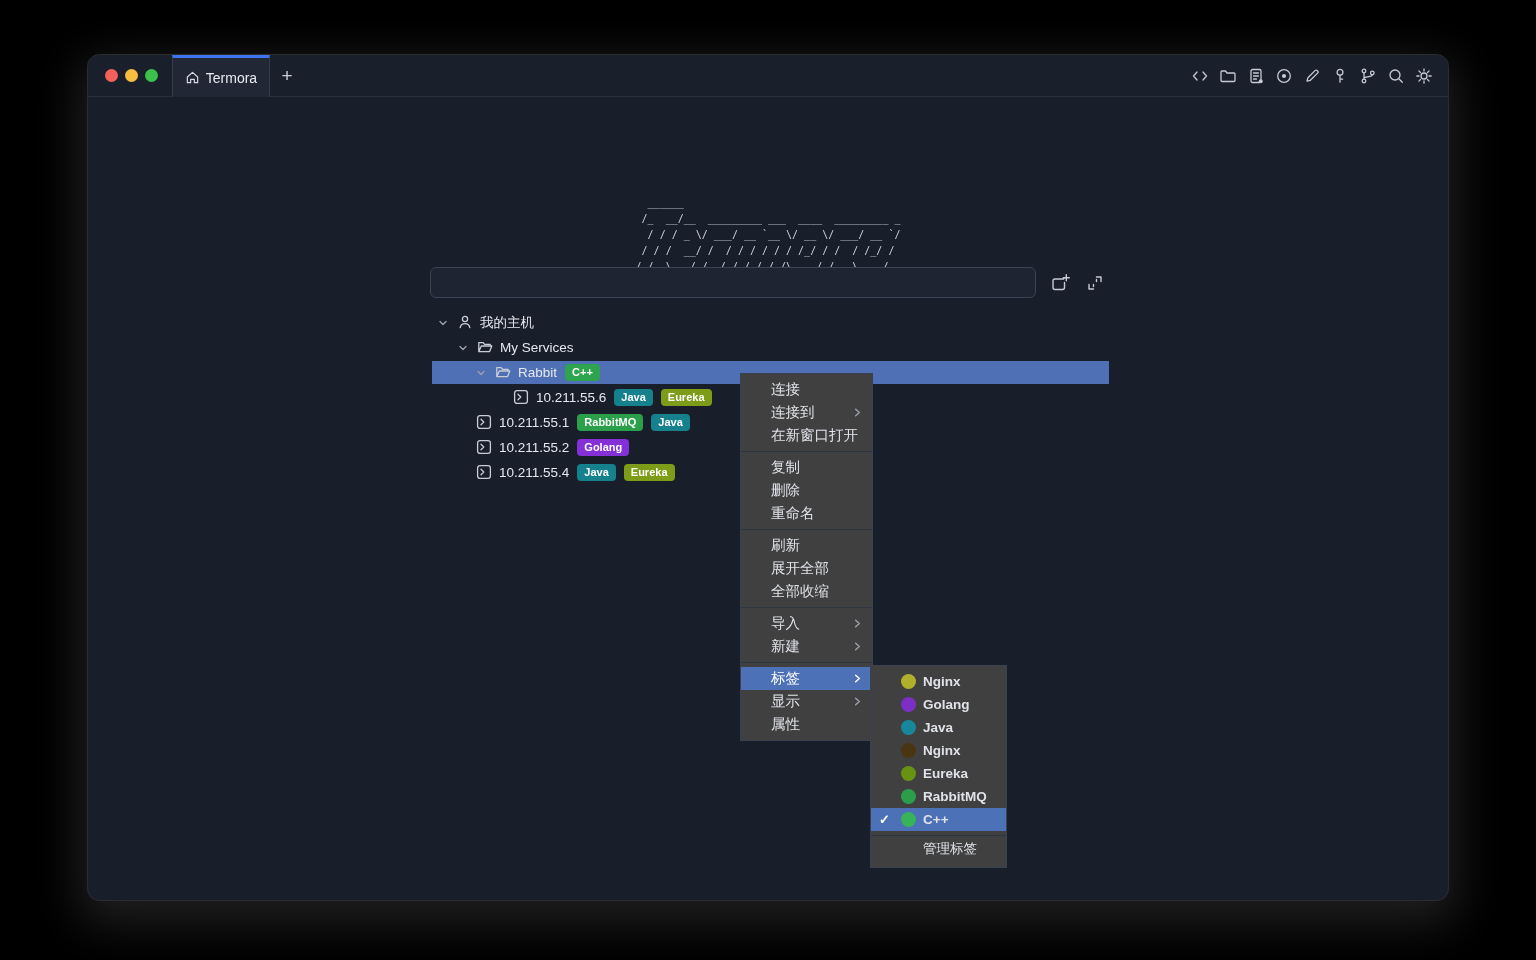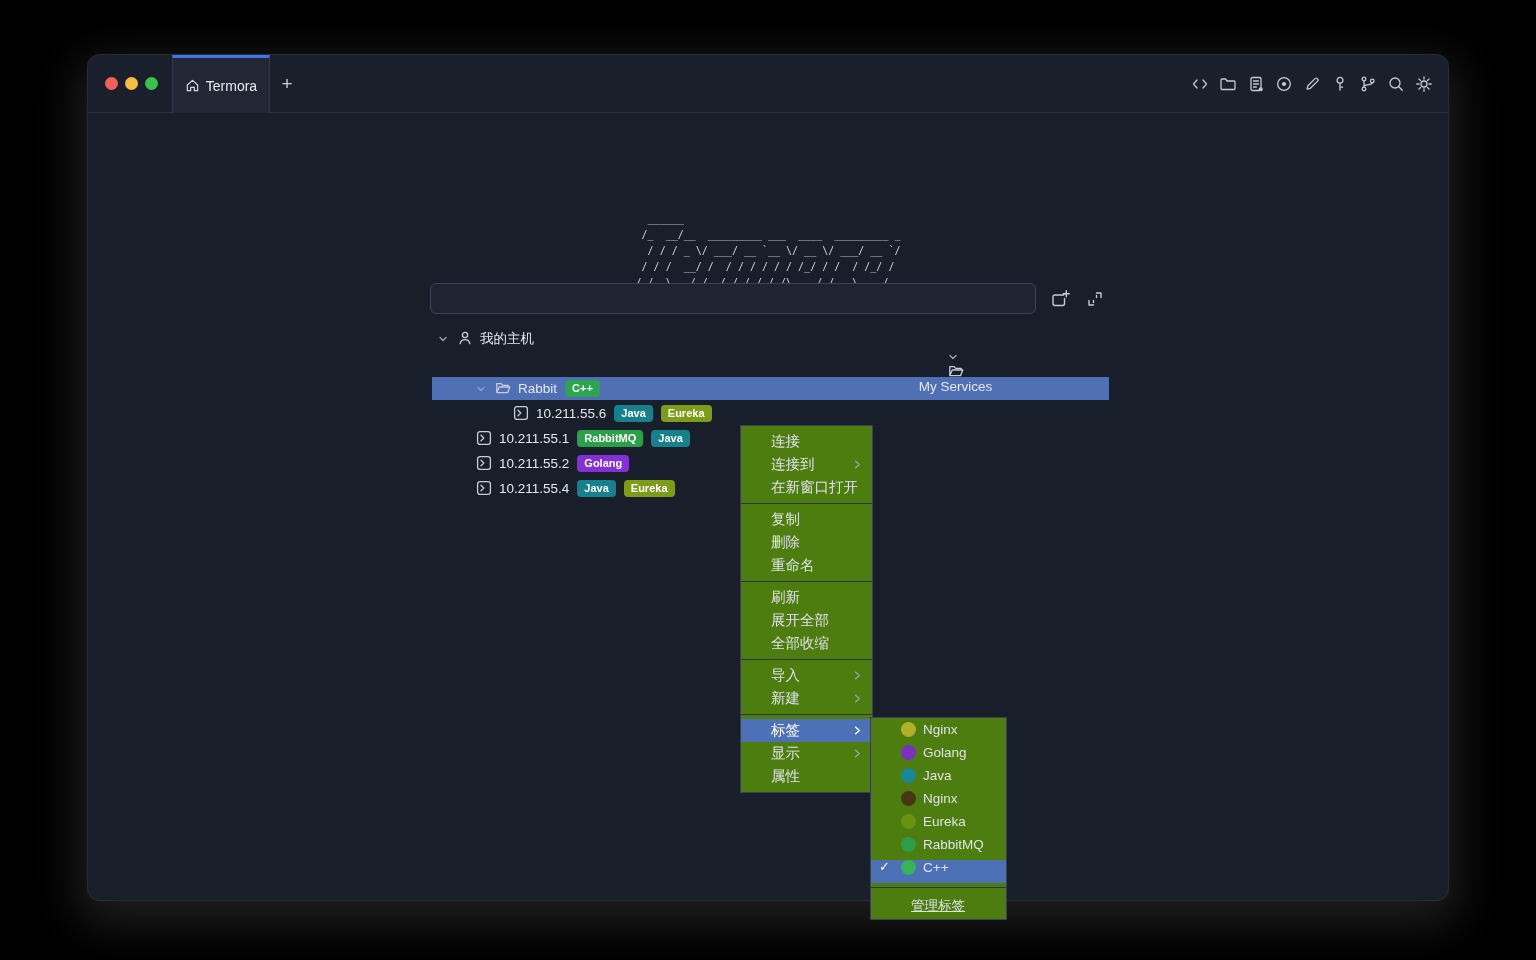--- a/index.html
+++ b/index.html
@@ -4,21 +4,21 @@
 <style>
   * { margin:0; padding:0; box-sizing:border-box; }
   html,body { width:1536px; height:960px; background:#000; overflow:hidden;
               font-family:"Liberation Sans", sans-serif; }
 
   .window { position:absolute; left:88px; top:55px; width:1360px; height:845px;
             background:#191e2b; border-radius:12px;
             box-shadow:0 0 0 1px #2c2c2c, 0 14px 46px 10px rgba(110,110,110,0.28); }
 
   
-  .titlebar { position:relative; height:58px; display:flex; align-items:stretch;
+  .titlebar { position:relative; height:42px; display:flex; align-items:stretch;
               background:#1a1f2c; border-bottom:1px solid #2a3040;
               border-radius:12px 12px 0 0; }
   .traffic { display:flex; align-items:center; gap:7px; padding:0 0 0 17px; width:84px; }
   .light { width:13px; height:13px; border-radius:50%; }
   .light.red { background:#f4605a; }
   .light.yellow { background:#f6bd3f; }
   .light.green { background:#3ac24b; }
 
   .tab { position:relative; z-index:2; width:98px; margin-bottom:-1px;
          background:#222736; border-left:1px solid #343b4c; border-right:1px solid #343b4c;
@@ -55,40 +55,40 @@
   .chev { width:12px; height:12px; display:flex; }
   .chev svg { width:12px; height:12px; stroke:#9aa0ab; fill:none; stroke-width:1.6;
               stroke-linecap:round; stroke-linejoin:round; }
   .ticon { width:17px; height:17px; margin-left:8px; display:flex; }
   .ticon.noc { margin-left:0; }
   .ticon svg { width:16px; height:16px; stroke:#c9cdd6; fill:none; stroke-width:1.3;
                stroke-linecap:round; stroke-linejoin:round; }
   .tlabel { margin-left:6px; }
   .badge { margin-left:8px; padding:2px 7px; border-radius:4px; color:#fff;
            font-size:11px; font-weight:700; line-height:1.2; }
-  .pl0 { padding-left:346px; } .pl1 { padding-left:366px;flex-direction:column; } .pl2 { padding-left:384px; }
+  .pl0 { padding-left:346px; } .pl1 { padding-left:366px; } .pl2 { padding-left:384px; }
   .pl3 { padding-left:422px; } .pl4 { padding-left:385px; }
 
   
-  .menu { position:absolute; background:#4d7c0f; border:1px solid #3a4150; padding:4px 0;
-          font-size:14.5px; color:#dfe2e8;margin-top:36px; }
+  .menu { position:absolute; background:#404040; border:1px solid #3a4150; padding:4px 0;
+          font-size:14.5px; color:#dfe2e8; }
   .ctx { left:652px; top:276px; width:133px; }
   .mitem { height:23px; display:flex; align-items:center; padding:0 9px 0 30px; }
   .mitem .arrow { margin-left:auto; }
   .arrow svg { width:11px; height:11px; stroke:#9aa0ab; fill:none; stroke-width:1.6;
                stroke-linecap:round; stroke-linejoin:round; }
   .mitem.hl { color:#fff; }
   .mitem.hl .arrow svg { stroke:#fff; }
   .msep { height:1px; background:#2d3442; margin:4px 0; }
 
   .sub { left:782px; top:568px; width:137px; font-size:13.5px; }
-  .titem { height:23px; display:flex; padding:0 8px; }
+  .titem { height:23px; display:flex; align-items:center; padding:0 8px;font-weight:bold; }
   .check { width:14px; margin-right:8px; color:#fff; font-size:13px; line-height:1; }
   .dot { width:15px; height:15px; border-radius:50%; margin-right:7px; flex:none; }
-  .manage { height:23px; display:flex; align-items:flex-end; padding-left:40px;text-decoration:underline; }
+  .manage { height:23px; display:flex; align-items:flex-start; padding-left:52px; }
 </style>
 </head>
 <body>
 
 <div class="window">
 
   <div class="titlebar">
     <div class="traffic">
       <span class="light red"></span>
       <span class="light yellow"></span>

